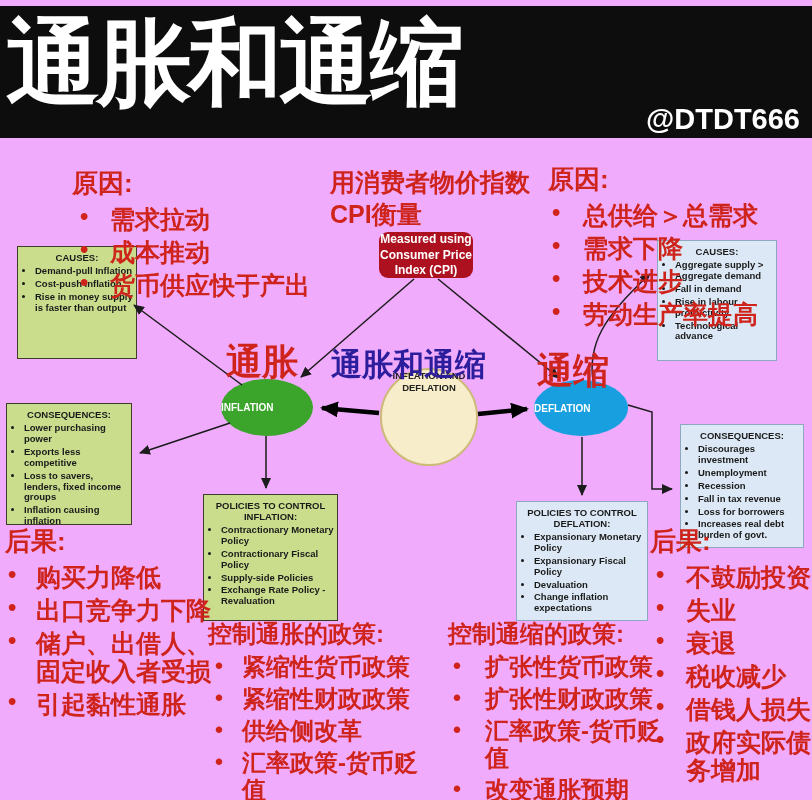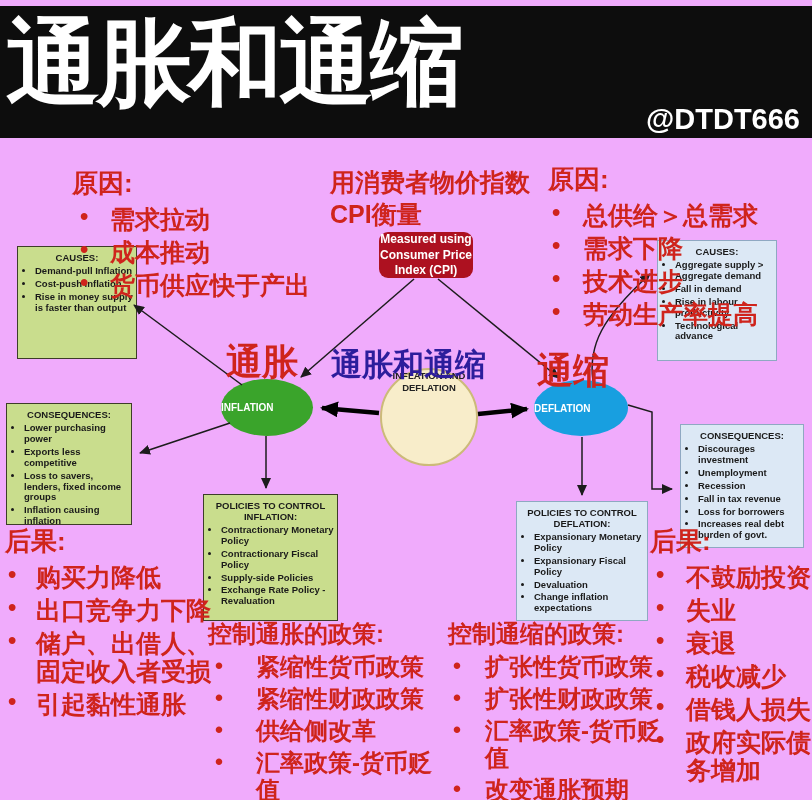--- a/index.html
+++ b/index.html
@@ -66,21 +66,21 @@
   #cpi-note{left:330px;top:166px;width:220px;color:#cf241c;z-index:6;}
   #cpi-note div{font-size:25px;font-weight:700;line-height:1.28;white-space:nowrap;}
 
   #inf-consequences-cn{left:5px;top:524px;width:216px;}
   #inf-consequences-cn .cn-title{font-size:26px;}
   #inf-consequences-cn li{font-size:25px;padding-left:31px;}
   #inf-consequences-cn li::before{left:3px;}
 
   #inf-policies-cn{left:208px;top:618px;width:232px;}
   #inf-policies-cn .cn-title{font-size:24px;}
-  #inf-policies-cn li{font-size:24px;padding-left:48px;}
+  #inf-policies-cn li{font-size:24px;padding-left:34px;}
   #inf-policies-cn li::before{left:7px;}
 
   #def-policies-cn{left:448px;top:618px;width:216px;}
   #def-policies-cn .cn-title{font-size:24px;}
   #def-policies-cn li{font-size:24px;padding-left:37px;}
   #def-policies-cn li::before{left:5px;}
 
   #def-consequences-cn{left:650px;top:524px;width:164px;}
   #def-consequences-cn .cn-title{font-size:26px;}
   #def-consequences-cn li{font-size:25px;padding-left:36px;}

